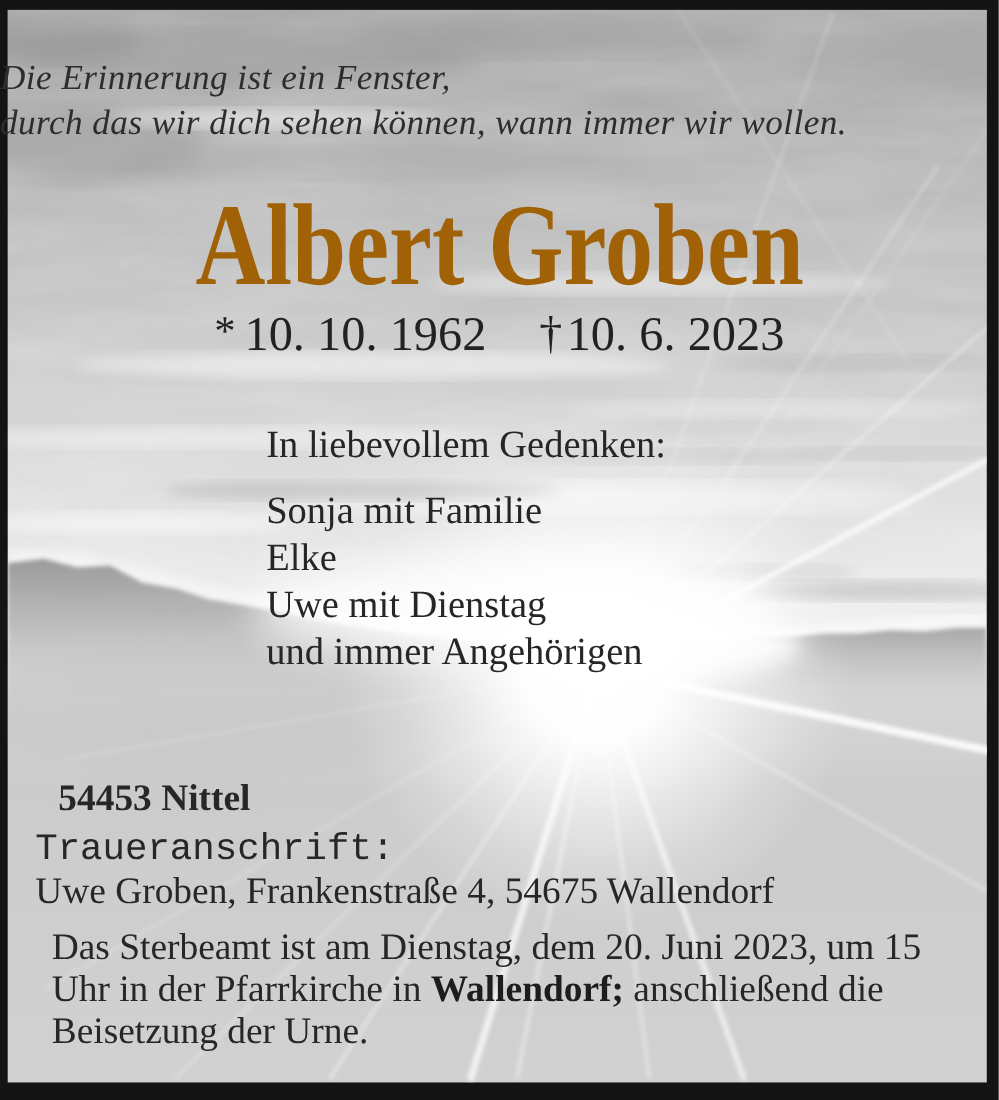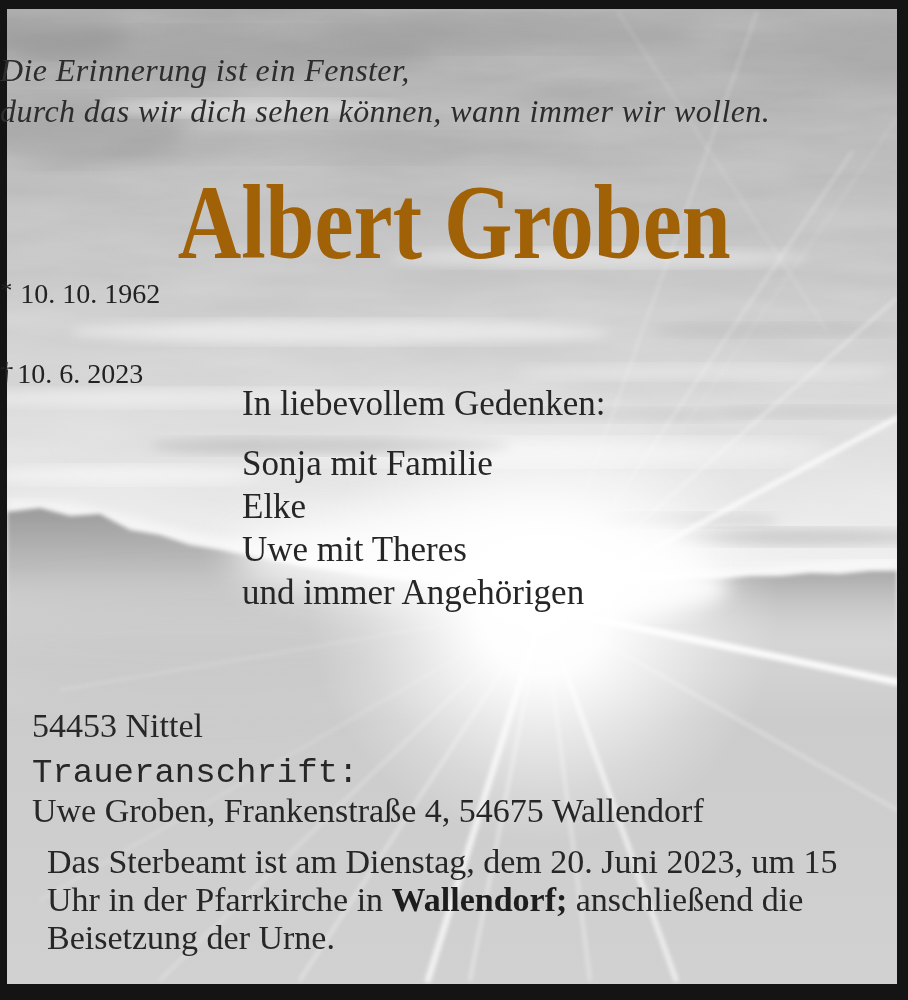--- a/index.html
+++ b/index.html
@@ -23,31 +23,31 @@
   }
   .name{
     position:absolute;left:0;right:0;top:170px;margin:0;
     text-align:center;font-weight:700;font-size:106px;line-height:1;
     color:#a16207;letter-spacing:0;
   }
   .name .squeeze{display:inline-block;transform:scaleX(.83);transform-origin:center;}
   .dates{
     position:absolute;left:0;right:0;top:278px;
     display:flex;justify-content:center;gap:48px;
-    font-size:28px;color:#222;flex-direction:column;
+    font-size:44px;color:#222;
   }
   .dates .sym{font-size:.88em;position:relative;top:-4px;margin-right:8px;}
   .dates .dsym{font-size:.95em;position:relative;top:-2px;margin-right:4px;}
   .gedenken{
     position:absolute;left:242px;top:382px;
     font-size:35px;line-height:43px;color:#262626;
   }
   .gedenken .heading{margin-bottom:17px;}
   .bottom{position:absolute;left:32px;top:706px;color:#272727;}
-  .city{font-weight:400;font-size:34px;line-height:40px;}
+  .city{font-weight:700;font-size:34px;line-height:40px;margin-left:21px;}
   .addr-label{position:absolute;left:0;top:47px;font-size:34px;line-height:40px;white-space:nowrap;font-family:Liberation Mono, monospace;}
   .addr{position:absolute;left:0;top:85px;font-size:34px;line-height:40px;white-space:nowrap;}
   .service{
     position:absolute;left:47px;top:843px;width:848px;
     font-size:34px;line-height:38px;color:#272727;
   }
   .service b{font-weight:700;color:#1d1d1d;}
 </style>
 </head>
 <body>
@@ -203,21 +203,21 @@
       </span>
       <span>
         <span class="dsym">†</span><span>10. 6. 2023</span>
       </span>
     </div>
 
     <div class="gedenken">
       <div class="heading">In liebevollem Gedenken:</div>
       <div>Sonja mit Familie</div>
       <div>Elke</div>
-      <div>Uwe mit Theres</div>
+      <div>Uwe mit Dienstag</div>
       <div>und immer Angehörigen</div>
     </div>
 
     <div class="bottom">
       <div class="city">54453 Nittel</div>
       <div class="addr-label">Traueranschrift:</div>
       <div class="addr">Uwe Groben, Frankenstraße 4, 54675 Wallendorf</div>
     </div>
 
     <div class="service"><span>Das Sterbeamt ist am Dienstag, dem 20. Juni 2023, um 15 Uhr in der Pfarrkirche in </span><b>Wallendorf;</b><span> anschließend die Beisetzung der Urne.</span></div>

